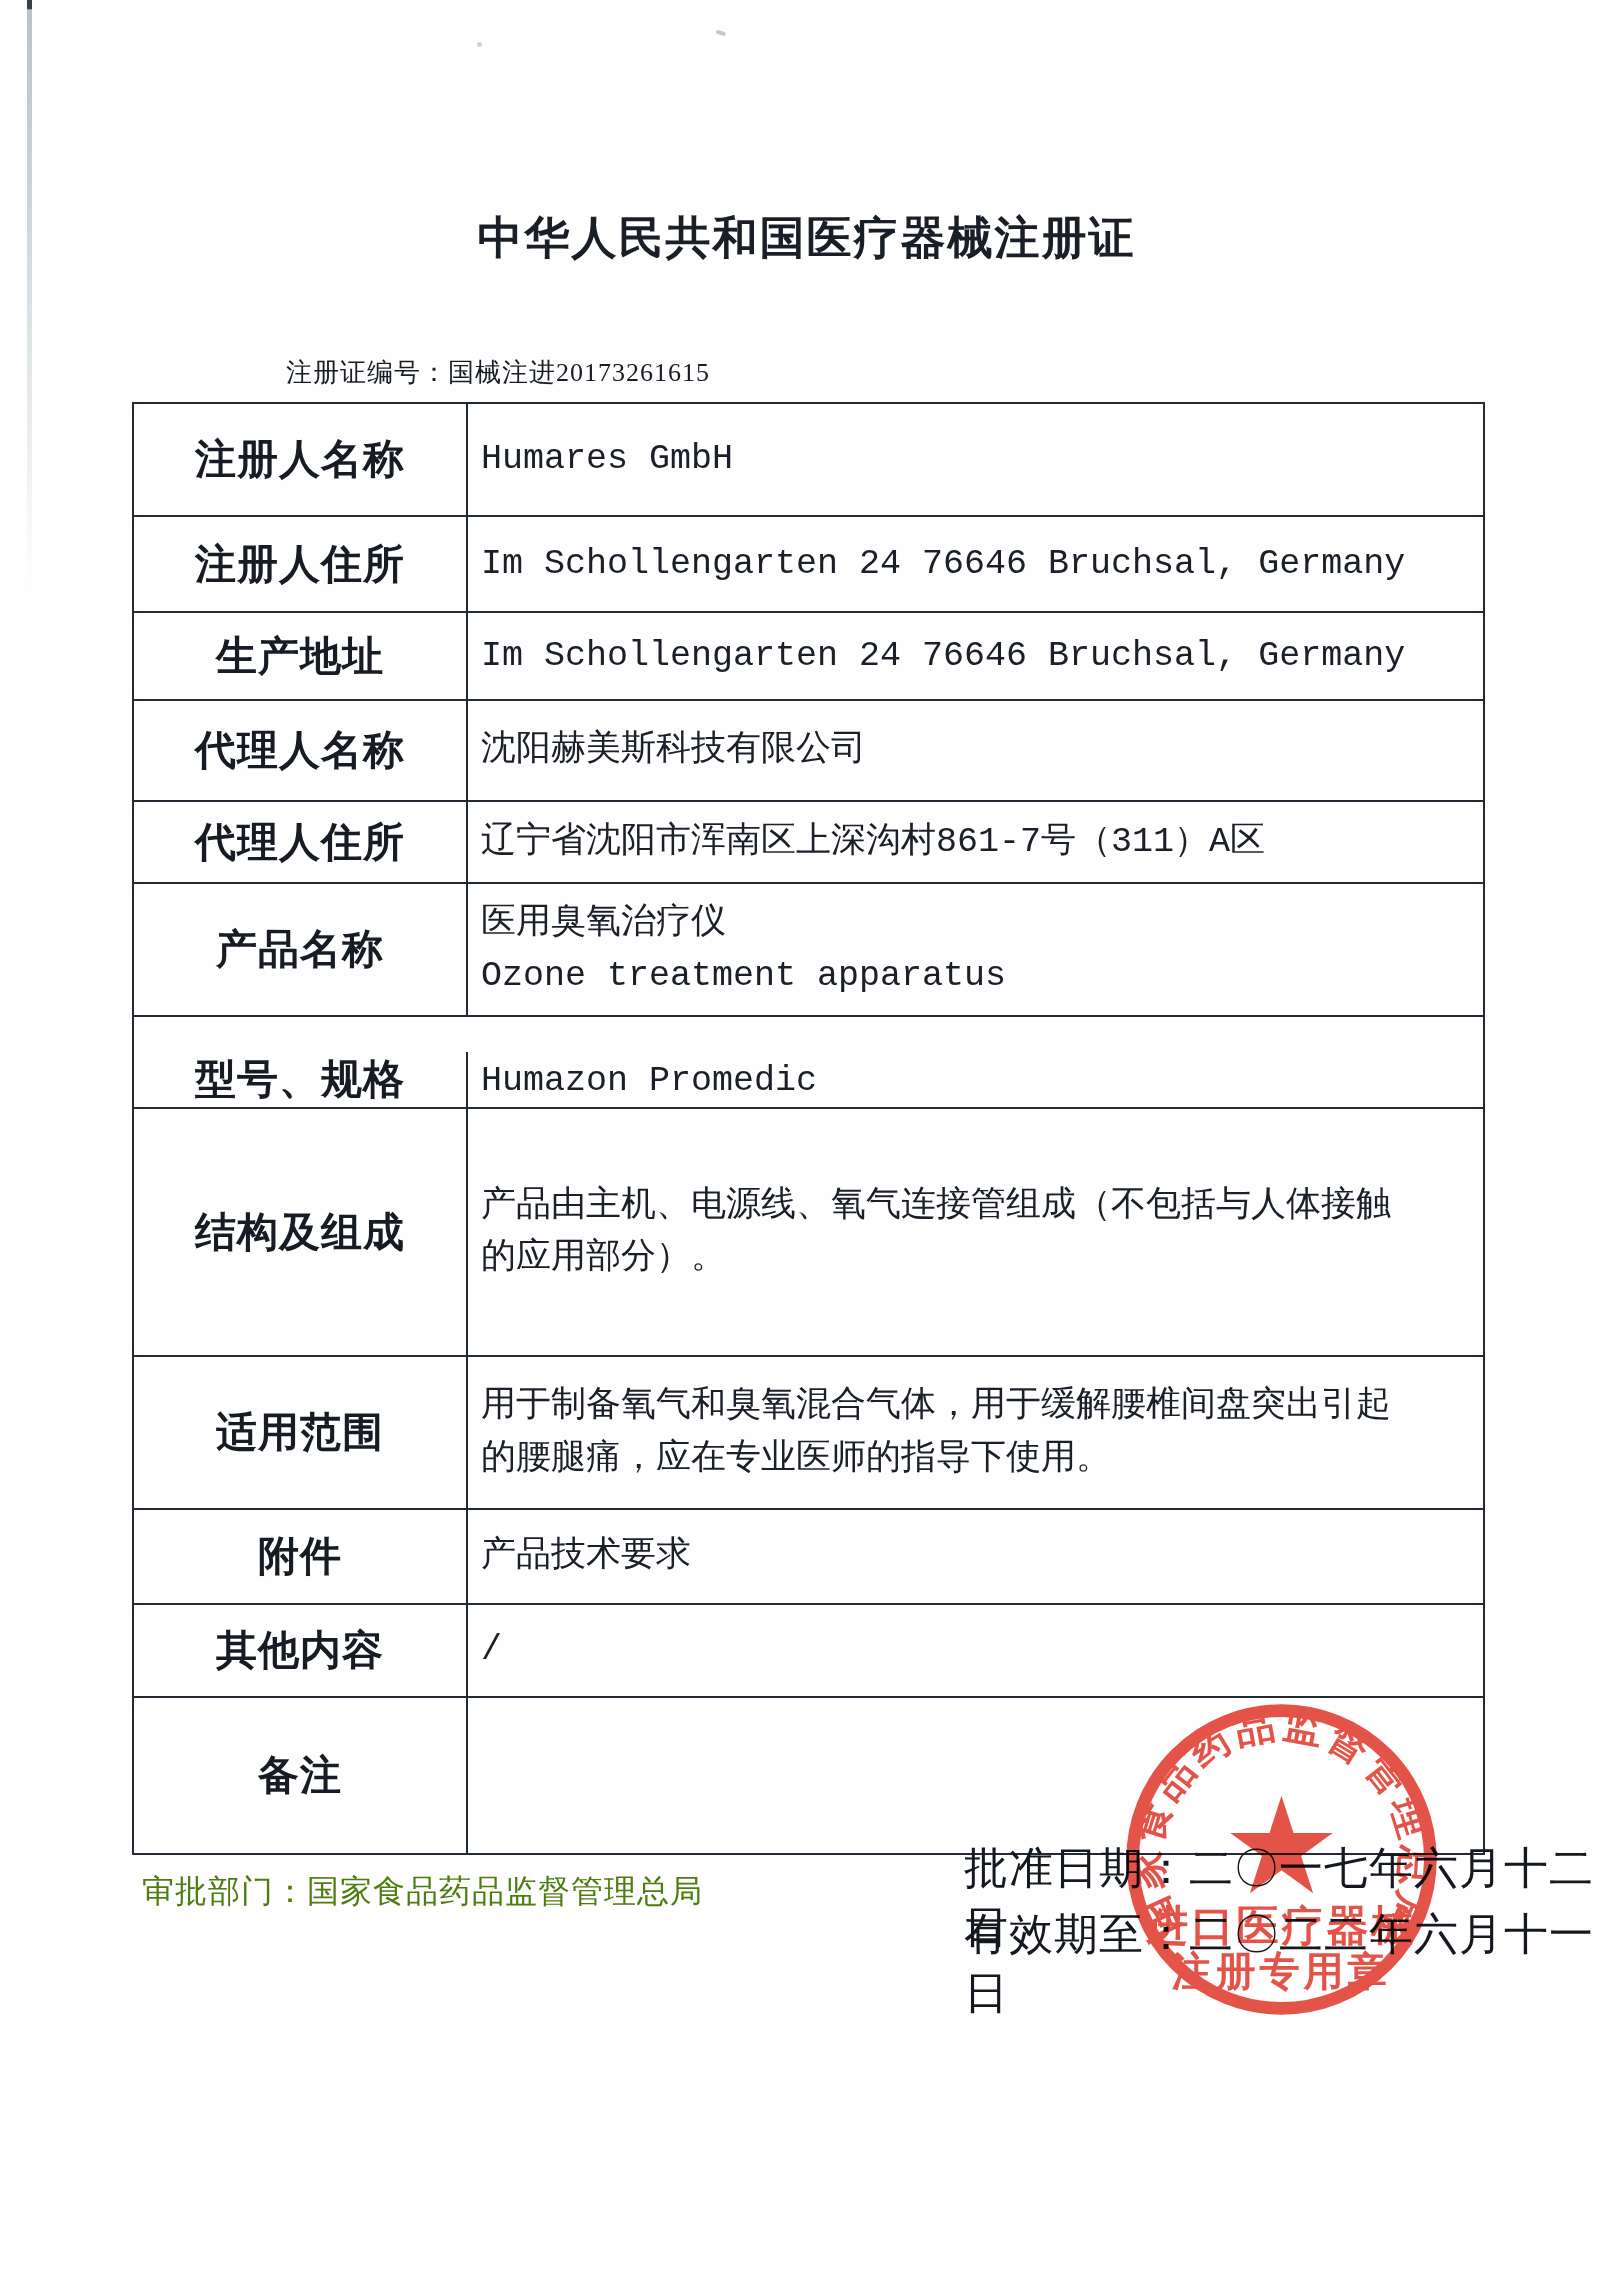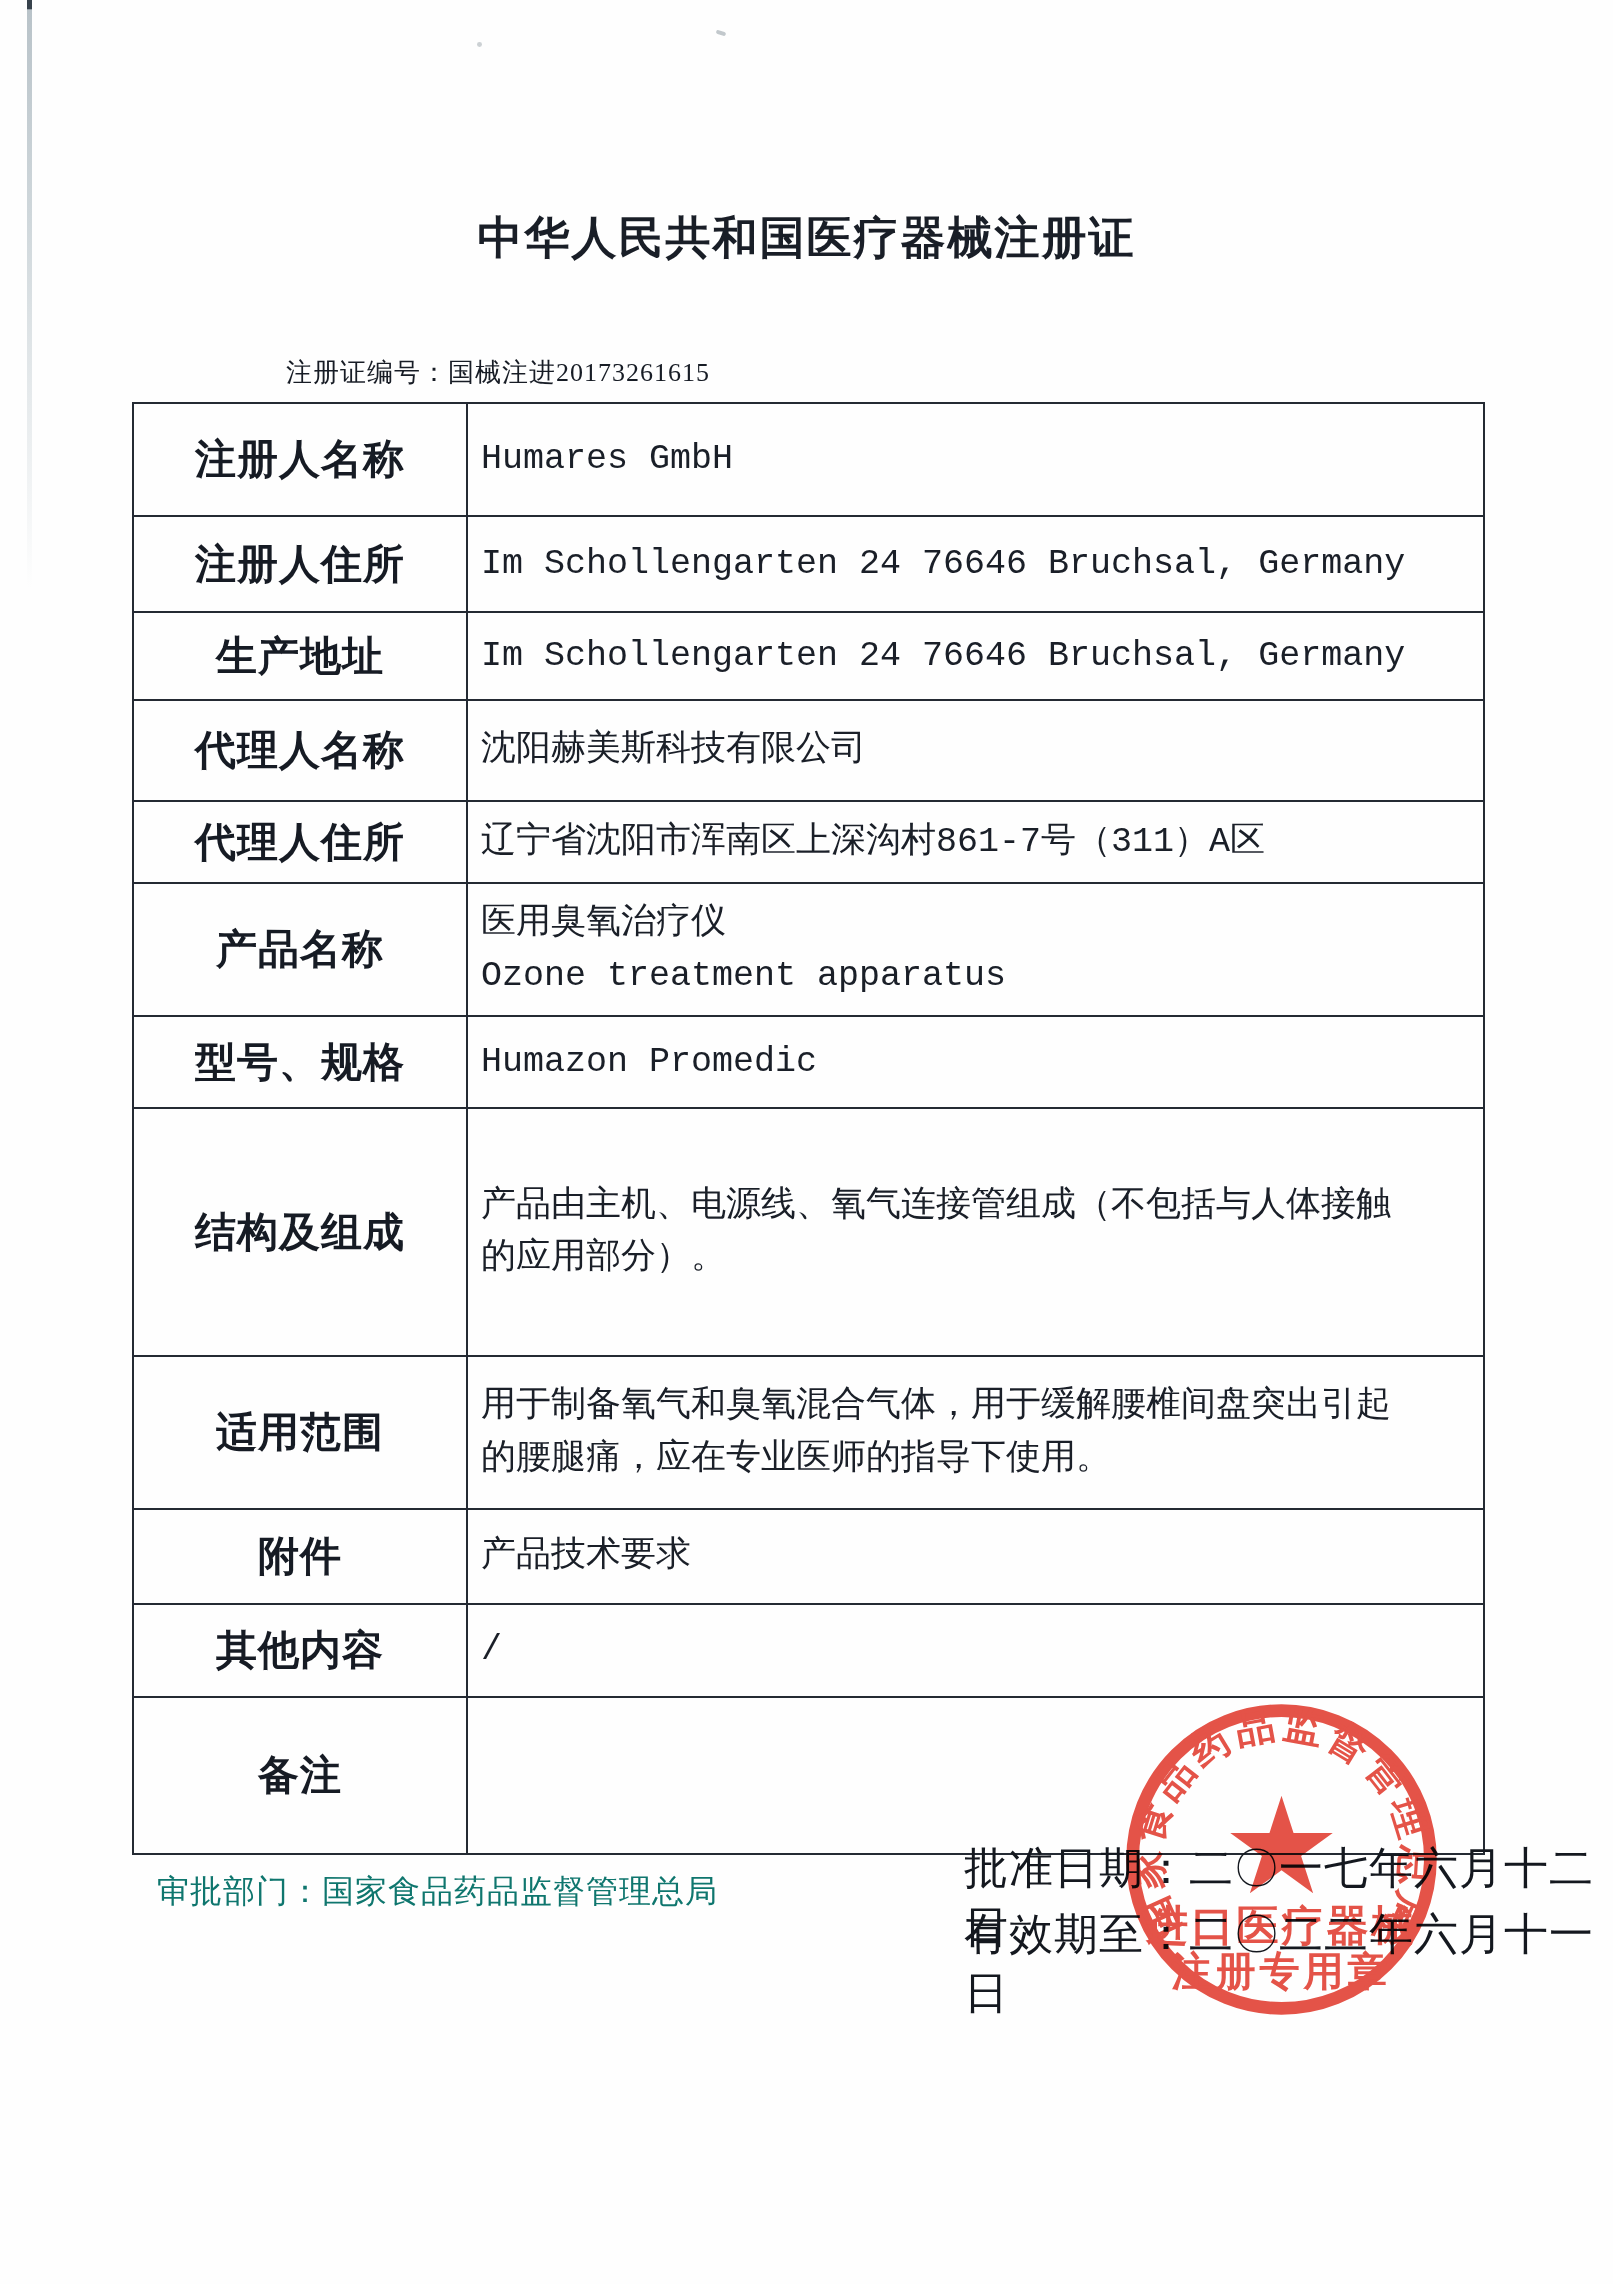--- a/index.html
+++ b/index.html
@@ -45,43 +45,43 @@
     background:transparent;
   }
   .trow{display:flex;box-sizing:border-box;border-bottom:2px solid var(--border);}
   .trow:last-child{border-bottom:none;gap:12px;}
   .trow:nth-child(1){height:113px;}
   .trow:nth-child(2){height:96px;}
   .trow:nth-child(3){height:88px;}
   .trow:nth-child(4){height:101px;justify-content:space-between;}
   .trow:nth-child(5){height:82px;}
   .trow:nth-child(6){height:133px;}
-  .trow:nth-child(7){height:92px;}
+  .trow:nth-child(7){height:92px;align-items:flex-end;}
   .trow:nth-child(8){height:248px;}
   .trow:nth-child(9){height:153px;}
   .trow:nth-child(10){height:95px;}
   .trow:nth-child(11){height:93px;}
   .trow:nth-child(12){height:155px;}
   .tlabel{
     flex:0 0 334px;border-right:2px solid var(--border);
     display:flex;align-items:center;justify-content:center;
     font-size:41px;font-weight:bold;letter-spacing:1px;color:#161b24;
     box-sizing:border-box;
   }
   .tvalue{
     flex:1;display:flex;flex-direction:column;justify-content:center;
     padding-left:13px;padding-right:13.7px;
     font-family:"Liberation Mono","DejaVu Sans Mono",monospace;
     font-size:35px;color:#1a1f28;box-sizing:border-box;
   }
   .vline{line-height:1.5;}
 
   .footer-dept{
-    position:absolute;left:157px;top:1870px;
-    font-size:32px;letter-spacing:1px;color:#0f766e;
+    position:absolute;left:142px;top:1870px;
+    font-size:32px;letter-spacing:1px;color:#4d7c0f;
   }
   .footer-date{position:absolute;left:964px;font-size:44px;letter-spacing:1px;color:#14181f;}
   .footer-date.approval{top:1839px;}
   .footer-date.valid{top:1905px;}
 
   .stamp{
     position:absolute;left:1115px;top:1693px;width:333px;height:333px;
     mix-blend-mode:multiply;opacity:0.88;
   }
   .stamp text{fill:var(--stamp);}

